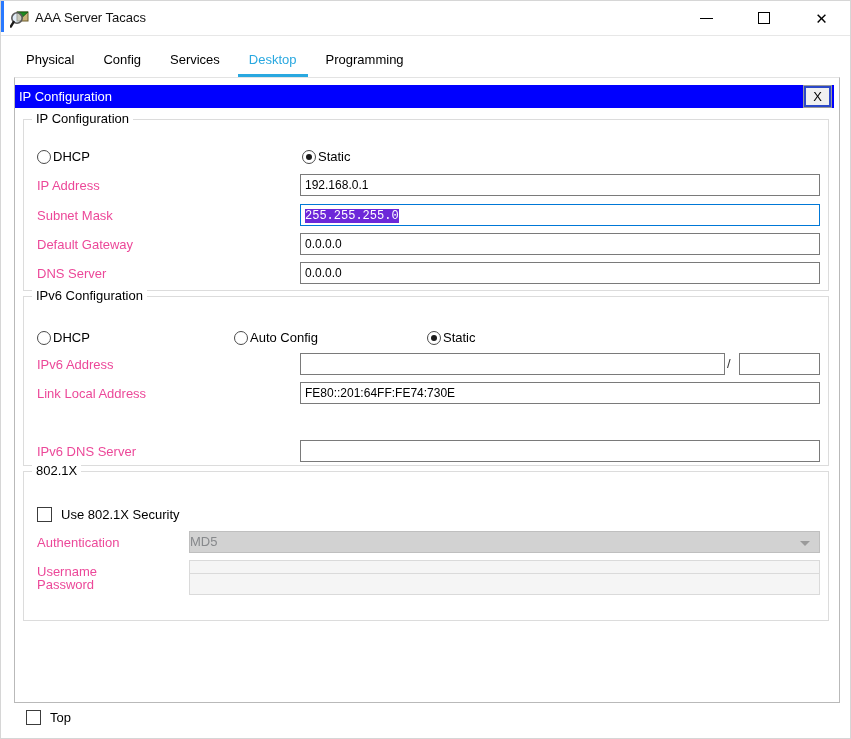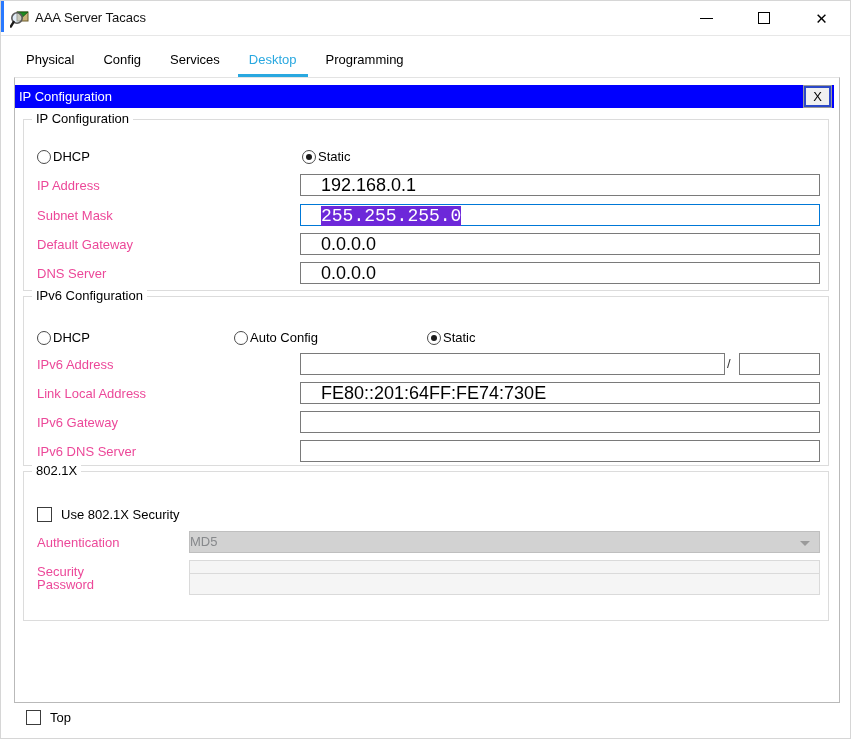--- a/index.html
+++ b/index.html
@@ -53,22 +53,22 @@
   .radio { display:inline-block; width:14px; height:14px; border:1px solid #4a4a4a; border-radius:50%; background:#fff; vertical-align:-2px; position:relative; }
   .radio.checked::after { content:""; position:absolute; left:3px; top:3px; width:6px; height:6px; border-radius:50%; background:#1a1a1a; }
   .radio-item { position:absolute; top:2px; display:flex; align-items:center; gap:2px; }
   .checkbox { display:inline-block; width:15px; height:15px; border:1px solid #3c3c3c; background:#fff; vertical-align:-3px; }
   .check-item { position:absolute; top:2px; display:flex; align-items:center; gap:9px; }
 
   
   .field {
     position:absolute; top:0; height:22px;
     border:1px solid #7a7a7a; background:#fff;
-    font-family:"Liberation Sans", sans-serif; font-size:18px;
-    padding:0 20px; color:#000;
+    font-family:"Liberation Sans", sans-serif; font-size:12px;
+    padding:0 4px; color:#000;
   }
   input.field { outline:none; }
   .field.focused { border:1px solid #0078d7; line-height:20px; }
   .sel-text { background:#6d28d9; color:#fff;font-family:Liberation Mono, monospace; }
   .field.disabled-field { background:#f5f5f5; border:1px solid #dadada; }
 
   .slash { position:absolute; top:3px; color:#333; }
 
   .dropdown {
     position:absolute; top:0; height:22px;
@@ -201,24 +201,20 @@
     <input class="field v6-main" value="" style="">
     <span class="slash">/</span>
     <input class="field v6-prefix" value="" style="">
   </div>
 
   <div class="row r-link">
     <span class="row-label">Link Local Address</span>
     <input class="field" value="FE80::201:64FF:FE74:730E" style="">
   </div>
 
-  <div class="row r-v6gw">
-    <span class="row-label">IPv6 Gateway</span>
-    <input class="field" value="" style="">
-  </div>
 
   <div class="row r-v6dns">
     <span class="row-label">IPv6 DNS Server</span>
     <input class="field" value="" style="">
   </div>
 </div>
 
 <div class="groupbox gb-8021x">
   <span class="legend">802.1X</span>
 
@@ -231,21 +227,21 @@
 
   <div class="row r-auth">
     <span class="row-label">Authentication</span>
     <div class="dropdown">
       <span>MD5</span>
       <span class="dd-arrow"></span>
     </div>
   </div>
 
   <div class="row r-user">
-    <span class="row-label">Security</span>
+    <span class="row-label">Username</span>
     <input class="field disabled-field" disabled="" value="" style="">
   </div>
 
   <div class="row r-pass">
     <span class="row-label">Password</span>
     <input class="field disabled-field" disabled="" value="" style="">
   </div>
 </div>
 
 <div class="footer-check">

